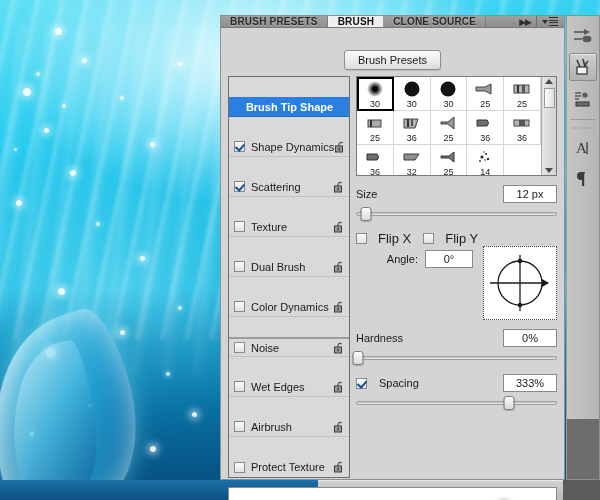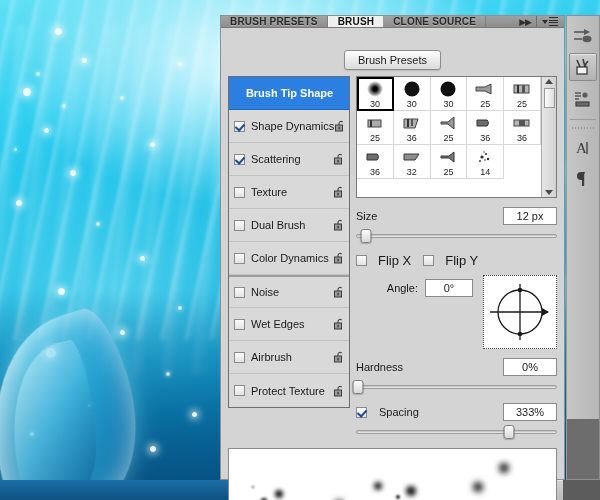--- a/index.html
+++ b/index.html
@@ -120,22 +120,22 @@
   }
 
   .cols { display: flex; gap: 6px; flex: 1; min-height: 0; }
 
   
   .optlist {
     width: 122px; background: #d9d9d9;
     border: 1px solid #6e6e6e; align-self: flex-start;
   }
   .opt {
-    display: flex; align-items: center; height: 33px; padding: 0 4px 0 5px;
-    border-bottom: 1px solid #c2c2c2; cursor: default;
+    display: flex; align-items: center; height: 20px; padding: 0 4px 0 5px;
+    border-bottom: 1px solid #c2c2c2; cursor: default; margin-top: 20px;
   }
   .opt:last-child { border-bottom: none; }
   .opt.header {
     background: #2a7fe0; color: #fff; font-weight: bold;
     justify-content: center; border-bottom: 1px solid #1f68bd;
   }
   .opt.gap { border-top: 2px solid #9c9c9c; }
   .cb {
     width: 11px; height: 11px; margin-right: 6px; flex: none;
     border: 1px solid #8a8a8a; background: linear-gradient(to bottom, #fbfbfb, #e2e2e2);
@@ -146,21 +146,21 @@
     width: 4px; height: 7px; border: solid #1b4f96;
     border-width: 0 2px 2px 0; transform: rotate(42deg);
   }
   .opt .lbl { flex: 1; font-size: 11px; white-space: nowrap; }
   .lock { width: 12px; height: 12px; flex: none; cursor: pointer; }
 
   
   .right { flex: 1; display: flex; flex-direction: column; min-width: 0; }
 
   .tipwrap {
-    display: flex; border: 1px solid #7a7a7a; background: #fff; height: 122px;
+    display: flex; border: 1px solid #7a7a7a; background: #fff; height: 100px;
   }
   .tipgrid {
     flex: 1; display: grid; grid-template-columns: repeat(5, 1fr);
     grid-auto-rows: 34px; overflow: hidden;
   }
   .tipcell {
     border-right: 1px solid #d6d6d6; border-bottom: 1px solid #d6d6d6;
     display: flex; flex-direction: column; align-items: center; justify-content: flex-start;
     padding-top: 2px; cursor: pointer; position: relative;
   }
@@ -200,21 +200,21 @@
   .sknob {
     position: absolute; top: 0px; width: 11px; height: 14px;
     border: 1px solid #7d7d7d; border-radius: 3px;
     background: linear-gradient(to bottom, #fdfdfd, #d8d8d8);
     box-shadow: 0 1px 1px rgba(0,0,0,.2); transform: translateX(-50%);
   }
 
   .fliprow { display: flex; align-items: center; gap: 12px; margin-top: 10px; }
   .flipitem { display: flex; align-items: center; gap: 5px; font-size: 13px; cursor: pointer; }
 
-  .angleblock { display: flex; gap: 10px; margin-top: 7px; }
+  .angleblock { display: flex; gap: 10px; margin-top: 0; }
   .anglefields { flex: 1; display: flex; flex-direction: column; gap: 7px; padding-top: 4px; }
   .afrow { display: flex; align-items: center; justify-content: flex-end; gap: 7px; }
   .afrow .name { font-size: 11px; }
   .anglewidget {
     width: 74px; height: 74px; border: 1px dotted #4a4a4a; background: #fff;
     position: relative; flex: none; cursor: pointer;
   }
 
   .preview {
     margin-top: 9px; height: 92px; background: #fff;

